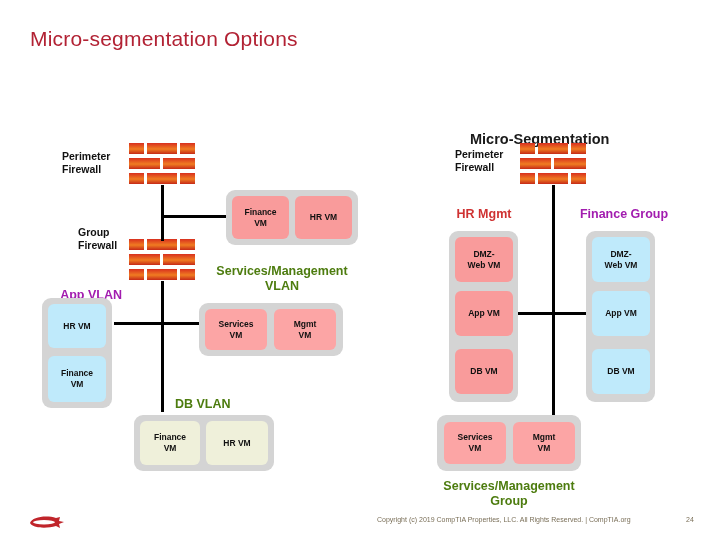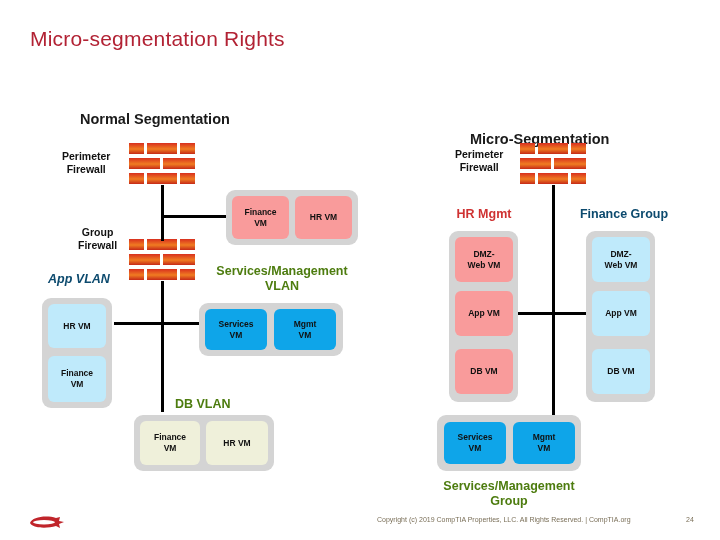--- a/index.html
+++ b/index.html
@@ -59,21 +59,21 @@
   .fw-row3 .b1 { left: 0px;  top: 30px; width: 15px; }
   .fw-row3 .b2 { left: 18px; top: 30px; width: 30px; }
   .fw-row3 .b3 { left: 51px; top: 30px; width: 15px; }
 
   .fw-label {
     position: absolute;
     font-size: 10.5px;
     font-weight: bold;
     color: #111;
     line-height: 13px;
-    text-align: center;
+    text-align: left;
     white-space: pre-line;
   }
 
   
   .container-box {
     position: absolute;
     background: #d4d4d4;
     border-radius: 9px;
   }
   .vm {
@@ -84,34 +84,34 @@
     justify-content: center;
     text-align: center;
     font-size: 8.5px;
     font-weight: bold;
     color: #111;
     line-height: 11px;
     white-space: pre-line;
   }
   .vm-pink   { background: #f99b9b; }
   .vm-blue   { background: #bfeafb; }
-  .vm-gold   { background: #0ea5e9; }
+  .vm-gold   { background: #fca5a5; }
   .vm-khaki  { background: #eff0da; }
 
   
   .vlan-label {
     position: absolute;
     font-size: 12.5px;
     font-weight: bold;
     white-space: pre-line;
     text-align: center;
     line-height: 15px;
   }
   .lbl-red   { color: #cf3232; }
-  .lbl-blue  { color: #0c4a6e; }
+  .lbl-blue  { color: #a21caf; }
   .lbl-olive { color: #4d7c0f; }
 
   
   .line {
     position: absolute;
     background: #000000;
   }
   .line-v { width: 3px; }
   .line-h { height: 3px; }
 
@@ -131,23 +131,22 @@
     top: 512px;
     width: 48px;
     height: 20px;
   }
 </style>
 </head>
 <body>
 
 <div class="slide">
 
-  <div class="slide-title">Micro-segmentation Rights</div>
-
-  <div class="section-heading" id="normal-seg-heading">Normal Segmentation</div>
+  <div class="slide-title">Micro-segmentation Options</div>
+
 
   <div class="fw-label" style="left:62px; top:150px;">Perimeter
 Firewall</div>
   <div class="firewall" style="left:129px; top:143px;">
     <div class="fw-row1">
         <div class="brick b1"></div>
         <div class="brick b2"></div>
         <div class="brick b3"></div>
       </div>
     <div class="fw-row2">
@@ -186,21 +185,21 @@
   <div class="line line-h" style="left:161px; top:215px; width:68px;"></div>
 
   <div class="line line-h" style="left:114px; top:322px; width:100px;"></div>
 
   <div class="container-box" style="left:226px; top:190px; width:132px; height:55px;">
     <div class="vm vm-pink" style="left:6px; top:6px; width:57px; height:43px;">Finance
 VM</div>
     <div class="vm vm-pink" style="left:69px; top:6px; width:57px; height:43px;">HR VM</div>
   </div>
 
-  <div class="vlan-label lbl-blue" style="left:36px; top:272px; width:86px; text-align:center;font-style:italic;">App VLAN</div>
+  <div class="vlan-label lbl-blue" style="left:36px; top:288px; width:86px; text-align:right;">App VLAN</div>
   <div class="container-box" style="left:42px; top:298px; width:70px; height:110px;">
     <div class="vm vm-blue" style="left:6px; top:6px; width:58px; height:44px;">HR VM</div>
     <div class="vm vm-blue" style="left:6px; top:58px; width:58px; height:46px;">Finance
 VM</div>
   </div>
 
   <div class="vlan-label lbl-olive" style="left:198px; top:264px; width:168px;">Services/Management
 VLAN</div>
   <div class="container-box" style="left:199px; top:303px; width:144px; height:53px;">
     <div class="vm vm-gold" style="left:6px; top:6px; width:62px; height:41px;">Services

